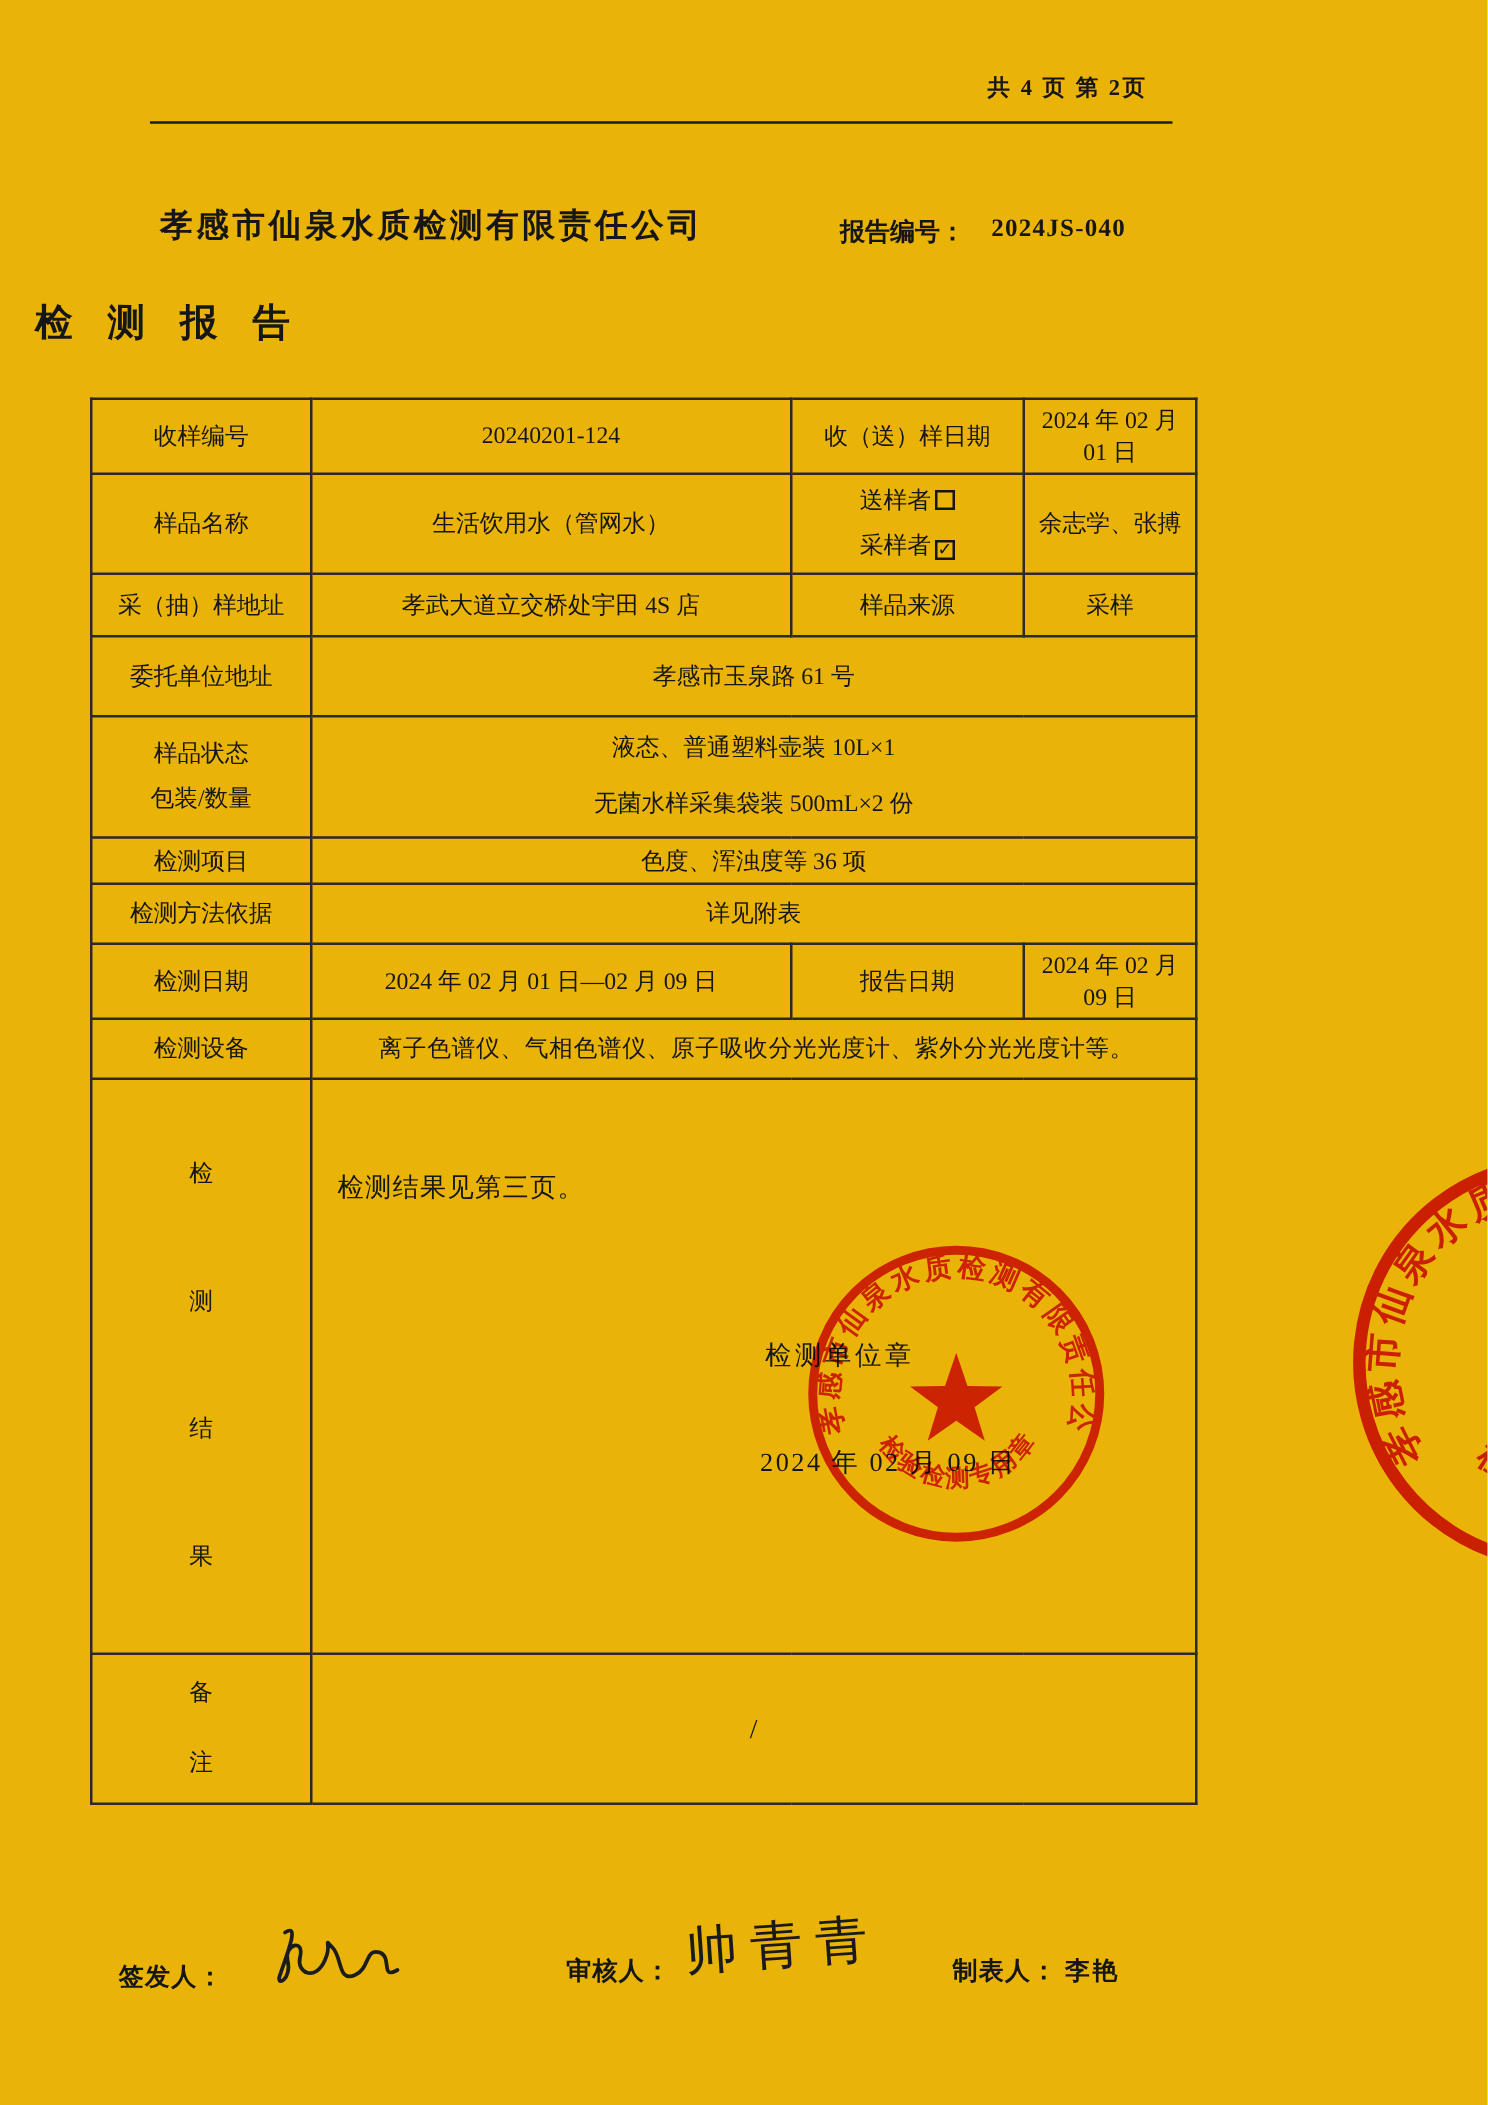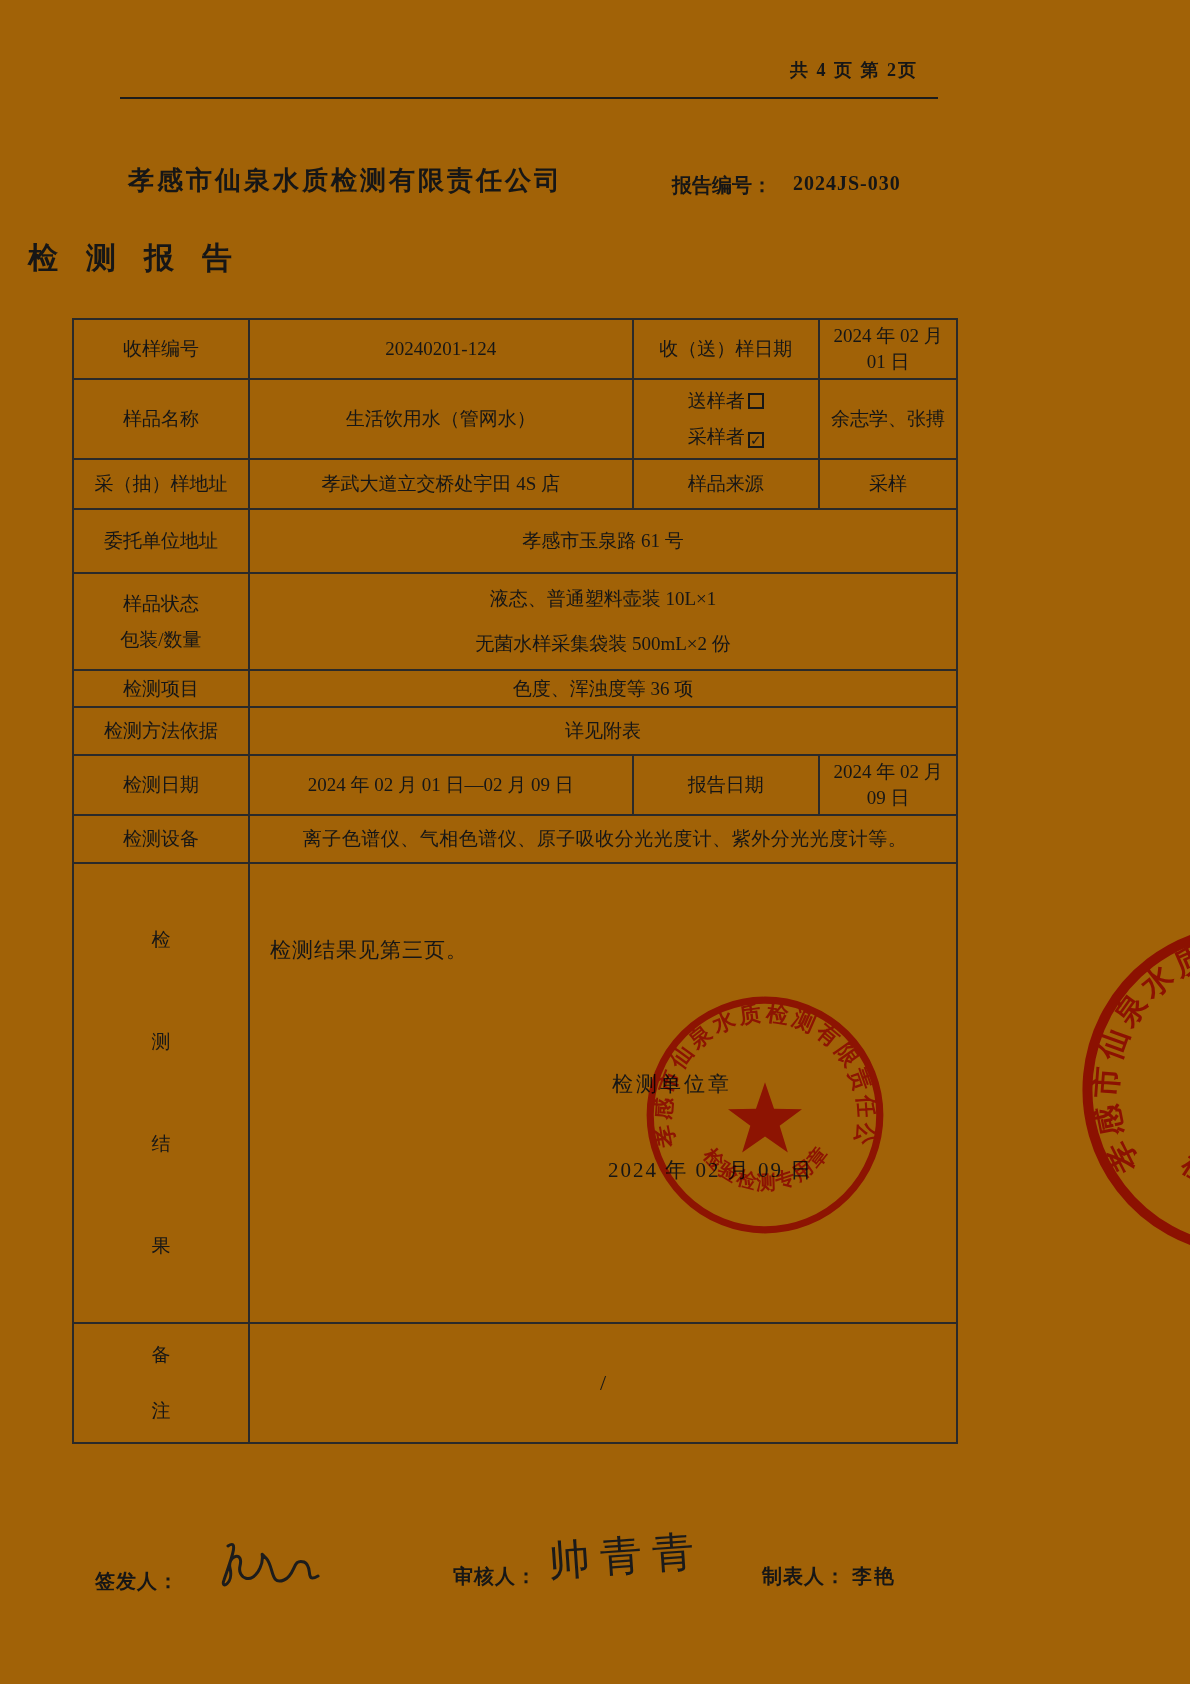--- a/index.html
+++ b/index.html
@@ -1,18 +1,18 @@
 <!DOCTYPE html>
 <html><head>
 <meta charset="utf-8">
 <style>
   * { margin:0; padding:0; box-sizing:border-box; }
   html,body { width:1190px; height:1684px; }
   body { font-family:"Liberation Serif","DejaVu Serif",serif; color:#161616; background:#e9e7e2; }
-  .page { position:relative; width:1190px; height:1684px; background:#a16207; overflow:hidden; }
+  .page { position:relative; width:1190px; height:1684px; background:#eab308; overflow:hidden; }
 
   
   .page-info { position:absolute; top:58px; left:790px; width:150px; font-size:18px; font-weight:700; letter-spacing:2px; }
   .head-rule { position:absolute; top:97px; left:120px; width:818px; height:0; border-top:2.5px solid #1c1c1c; }
   .company { position:absolute; top:163px; left:128px; font-size:26px; font-weight:700; letter-spacing:3px; }
   .report-no-label { position:absolute; top:172px; left:672px; font-size:20px; font-weight:700; }
   .report-no { position:absolute; top:172px; left:793px; font-size:20px; font-weight:700; letter-spacing:1px; }
   .doc-title { position:absolute; top:238px; left:0; width:1060px; text-align:left; font-size:30px; font-weight:700; letter-spacing:28px; text-indent:28px; }
 
   
@@ -52,21 +52,21 @@
 </head>
 <body>
 
 <div class="page">
 
   <div class="page-info">共 4 页  第 2页</div>
   <div class="head-rule"></div>
 
   <div class="company">孝感市仙泉水质检测有限责任公司</div>
   <div class="report-no-label">报告编号：</div>
-  <div class="report-no">2024JS-030</div>
+  <div class="report-no">2024JS-040</div>
   <div class="doc-title">检测报告</div>
 
   <table class="main">
     <colgroup>
         <col style="width:19.9%">
         <col style="width:43.4%">
         <col style="width:21.1%">
         <col style="width:15.6%">
       </colgroup>
     <tbody>

